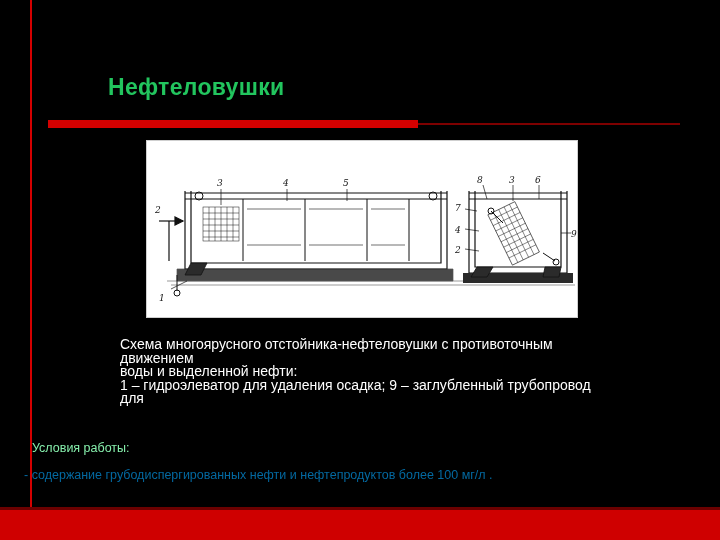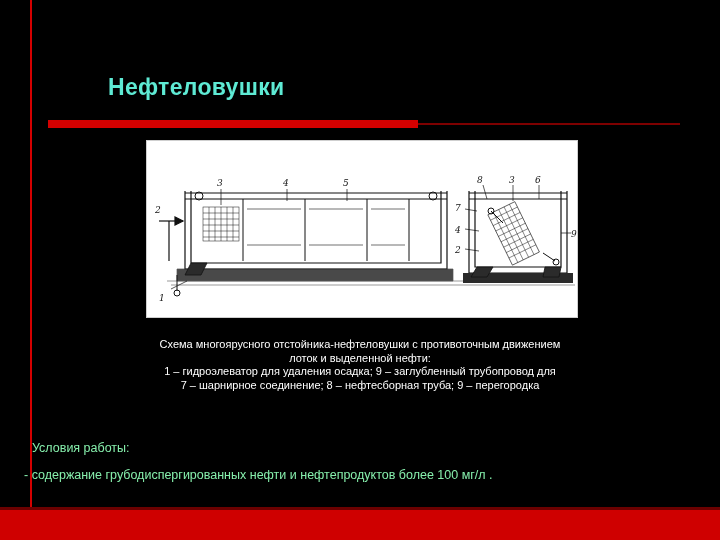--- a/index.html
+++ b/index.html
@@ -23,21 +23,21 @@
     width: 2px;
     height: 540px;
     background: #d40000;
   }
 
   
   .title {
     position: absolute;
     left: 108px;
     top: 74px;
-    color: #5eead4;
+    color: #22c55e;
     font-size: 23px;
     font-weight: bold;
     letter-spacing: 0.3px;
     white-space: nowrap;
   }
 
   
   .title-bar {
     position: absolute;
     left: 48px;
@@ -68,40 +68,39 @@
   }
   .figure svg { display: block; }
 
   
   .caption {
     position: absolute;
     left: 120px;
     top: 338px;
     width: 480px;
     color: #ffffff;
-    font-size: 11px;
+    font-size: 14px;
     line-height: 13.6px;
-    text-align: center;
   }
   .caption .line { display: block; }
 
   
   .cond-title {
     position: absolute;
     left: 32px;
     top: 441px;
     color: #86efac;
     font-size: 12.5px;
     white-space: nowrap;
   }
   .cond-text {
     position: absolute;
     left: 24px;
     top: 468px;
-    color: #86efac;
+    color: #0369a1;
     font-size: 12.5px;
     white-space: nowrap;
   }
 
   
   .bottom-band {
     position: absolute;
     left: 0;
     bottom: 0;
     width: 720px;
@@ -267,22 +266,21 @@
       <text x="308" y="70">7</text>
       <text x="308" y="92">4</text>
       <text x="308" y="112">2</text>
       <text x="424" y="96">9</text>
     </g>
   </svg>
 </div>
 
 <div class="caption">
   <span class="line">Схема многоярусного отстойника-нефтеловушки с противоточным движением</span>
-  <span class="line">лоток и выделенной нефти:</span>
+  <span class="line">воды и выделенной нефти:</span>
   <span class="line">1 – гидроэлеватор для удаления осадка; 9 – заглубленный трубопровод для</span>
-  <span class="line">7 – шарнирное соединение; 8 – нефтесборная труба; 9 – перегородка</span>
 </div>
 
 <div class="cond-title">Условия работы:</div>
 <div class="cond-text">- содержание грубодиспергированных нефти и нефтепродуктов более 100 мг/л .</div>
 
 <div class="bottom-band-dark"></div>
 <div class="bottom-band"></div>
 
 </body></html>

